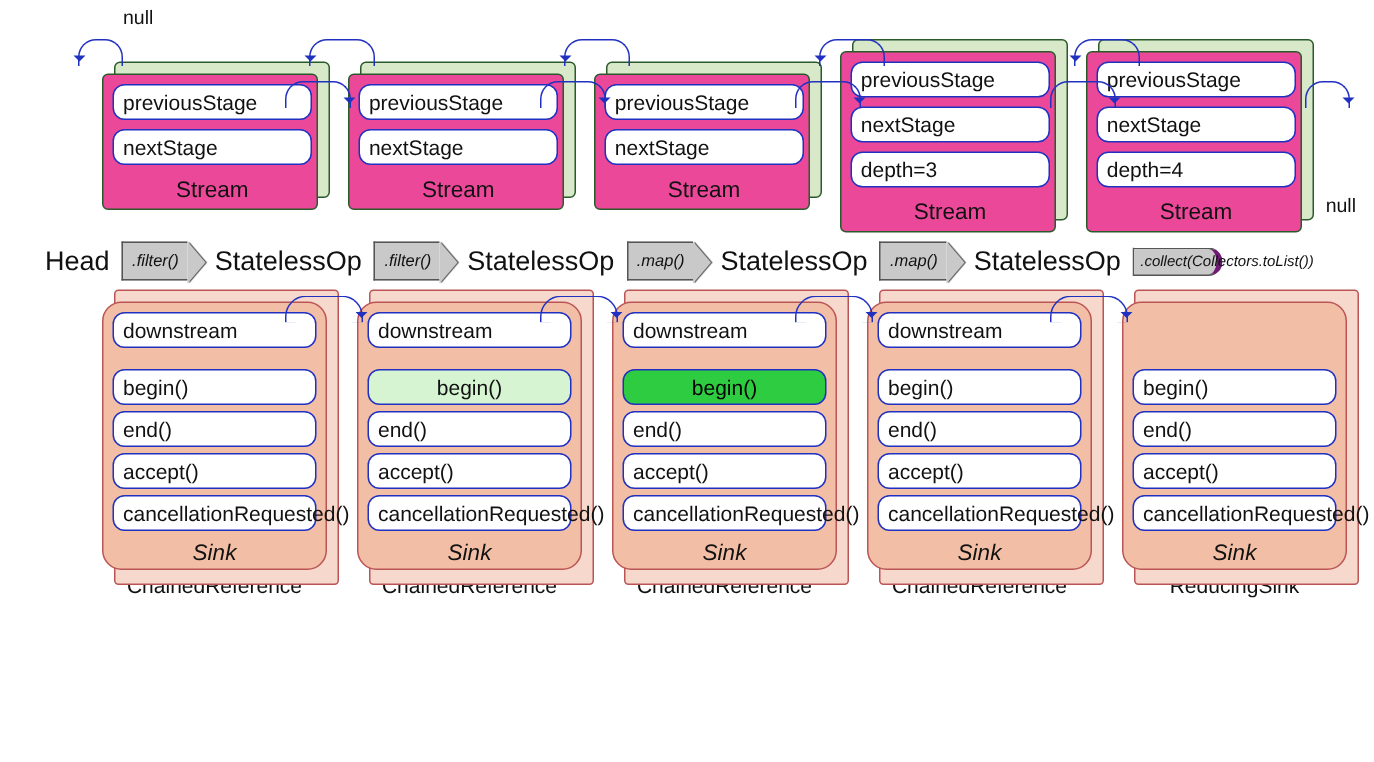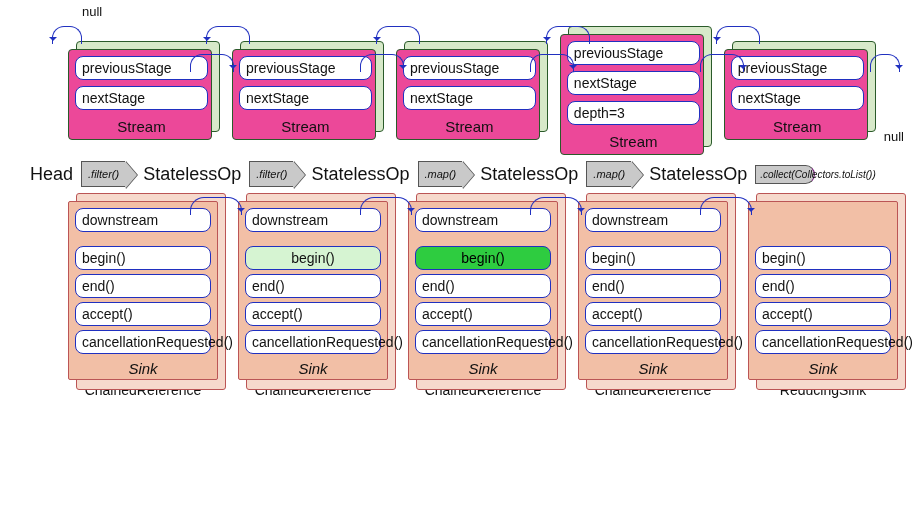--- a/index.html
+++ b/index.html
@@ -114,21 +114,21 @@
     border-left:12px solid #c9c9c9;
     filter: drop-shadow(1px 0 0 #555);
   }
   .op-arrow.collect{
     height:auto;
     white-space: normal;
     width:60px;
     font-size:10px;
     line-height:1.1;
     border-radius: 0 18px 18px 0;
-    border-right:1px solid #701a75;
+    border-right:4px solid #701a75;
     padding:3px 4px;
   }
   .op-arrow.collect::after{ display:none; }
   .op-label {
     font-size: 18px;
     margin: 0 8px 0 18px;
     white-space: nowrap;
   }
 
   
@@ -141,21 +141,21 @@
     position:absolute; inset:0;
     border:1px solid #b55;
     background:#f6d9cc;
     transform: translate(8px,-8px);
     border-radius:3px;
   }
   .sink-front{
     position:relative; z-index:1;
     border:1px solid #b55;
     background:#f2bfa6;
-    border-radius:2px;
+    border-radius:13px;
     padding:6px 6px 0 6px;
   }
   .sink-front .slot{ margin-bottom:4px; }
   .sink-front .begin-lite{ background:#d6f4d2; }
   .sink-front .begin-hi{ background:#2ecc40; color:#000; text-align:center;}
   .sink-label{ text-align:center; font-size:15px; padding:2px 0;font-style:italic;}
   .sink-caption{ text-align:center; font-size:14px; padding-top:2px;}
 
   .ds-arc{
     position:absolute;
@@ -220,20 +220,21 @@
       <div class="slot">nextStage</div>
       <div class="slot">depth=3</div>
       <div class="stream-label">Stream</div>
     </div>
   </div>
   <div class="stream-card">
     <div class="stream-shadow"></div>
     <div class="stream-front">
       <div class="slot">previousStage</div>
       <div class="slot">nextStage</div>
+      <div class="slot">depth=4</div>
       <div class="stream-label">Stream</div>
     </div>
   </div>
 
   <span class="null-right">null</span>
 </div>
 
 <div class="op-row">
   <span class="op-label">Head</span>
 

